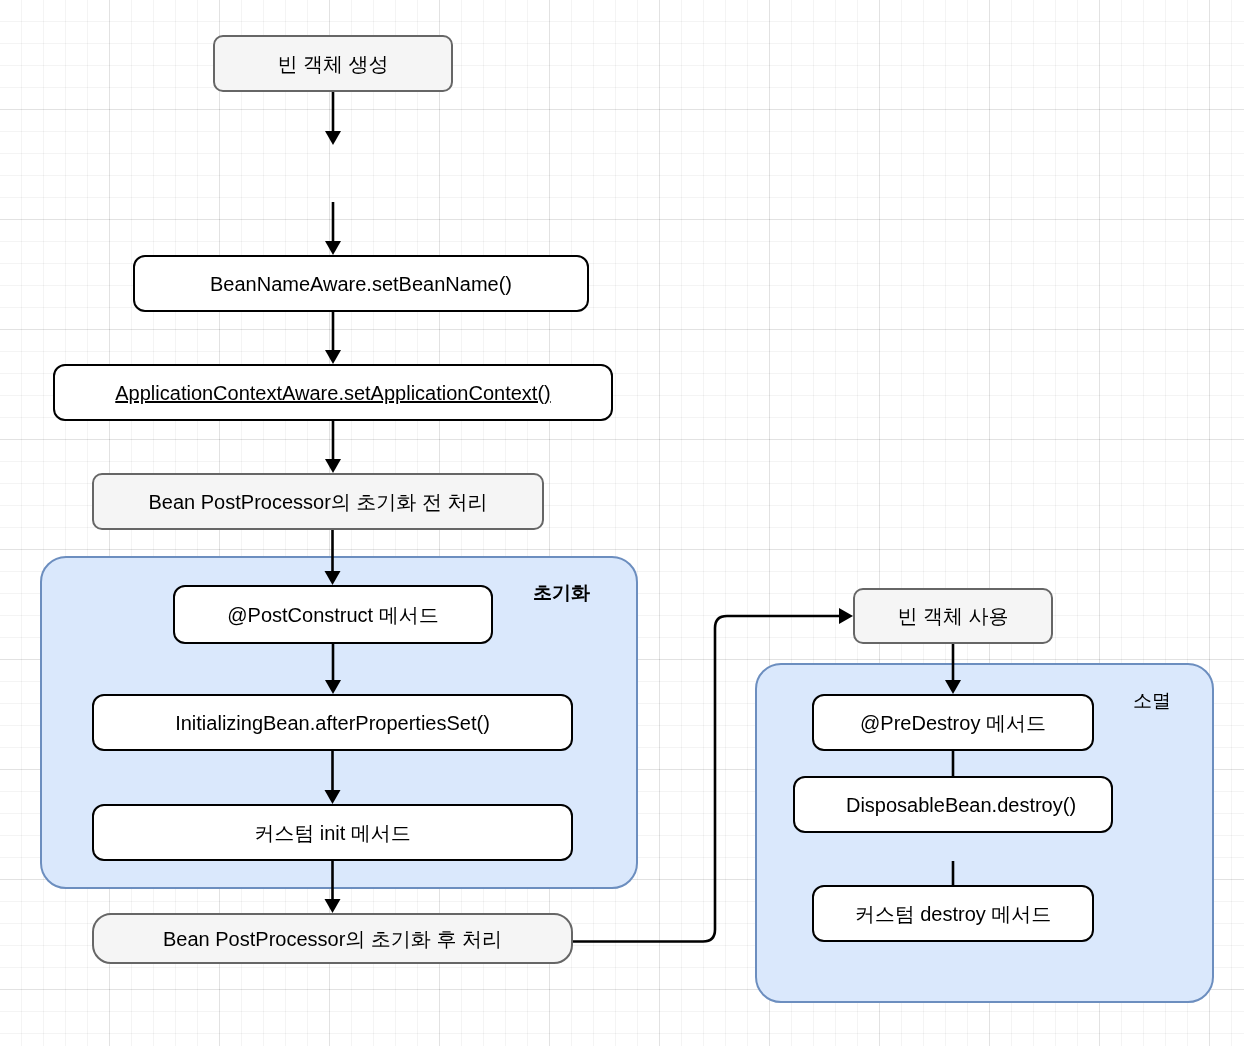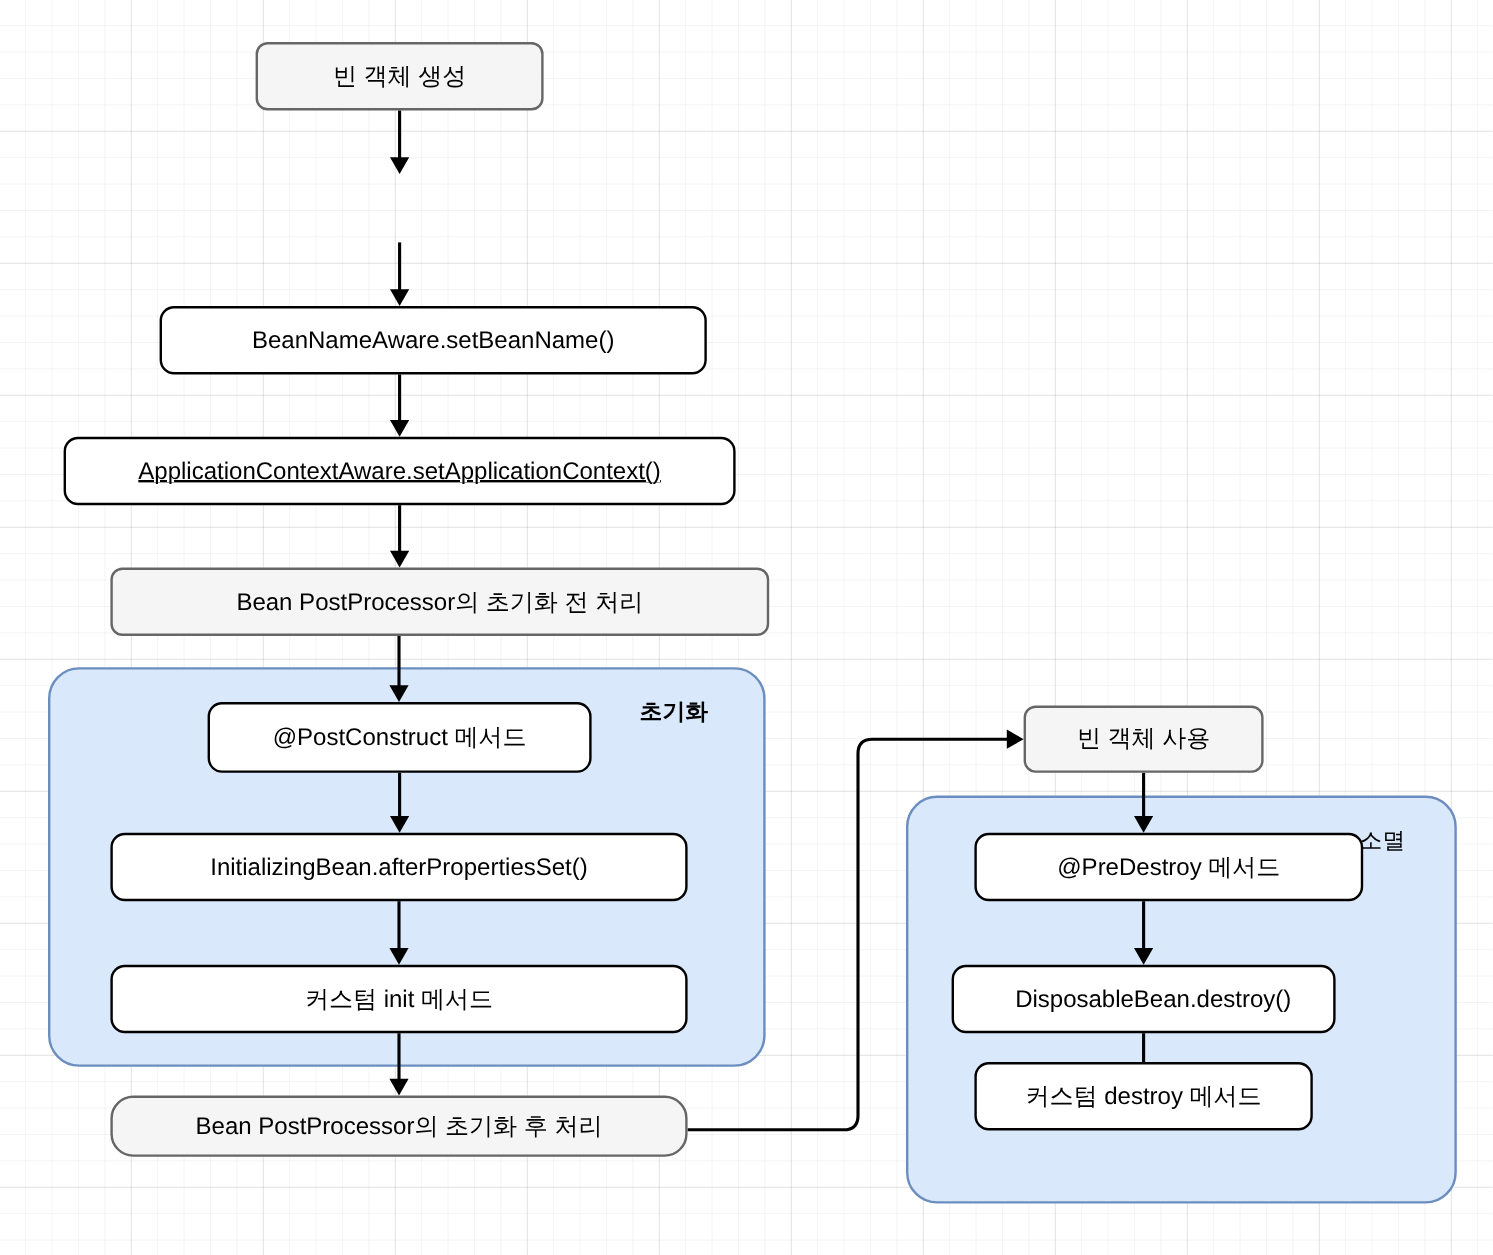--- a/index.html
+++ b/index.html
@@ -123,23 +123,23 @@
       <polygon points="945,680 961,680 953,694" class="head"></polygon>
       <path d="M 953 751 L 953 792"></path>
       <polygon points="945,790 961,790 953,804" class="head"></polygon>
       <path d="M 953 861 L 953 901"></path>
       <polygon points="945,899 961,899 953,913" class="head"></polygon>
     </svg>
 
   <div class="node gray" style="left: 213px; top: 35px; width: 240px; height: 57px;">빈 객체 생성</div>
   <div class="node white" style="left: 133px; top: 255px; width: 456px; height: 57px;">BeanNameAware.setBeanName()</div>
   <div class="node white" style="left: 53px; top: 364px; width: 560px; height: 57px; text-decoration: underline;">ApplicationContextAware.setApplicationContext()</div>
-  <div class="node gray" style="left: 92px; top: 473px; width: 549px; height: 57px;">Bean PostProcessor의 초기화 전 처리</div>
+  <div class="node gray" style="left: 92px; top: 473px; width: 452px; height: 57px;">Bean PostProcessor의 초기화 전 처리</div>
   <div class="node white" style="left: 173px; top: 585px; width: 320px; height: 59px;">@PostConstruct 메서드</div>
   <div class="node white" style="left: 92px; top: 694px; width: 481px; height: 57px;">InitializingBean.afterPropertiesSet()</div>
   <div class="node white" style="left: 92px; top: 804px; width: 481px; height: 57px;">커스텀 init 메서드</div>
   <div class="node gray" style="left: 92px; top: 913px; width: 481px; height: 51px; border-radius: 19px;">Bean PostProcessor의 초기화 후 처리</div>
   <div class="node gray" style="left: 853px; top: 588px; width: 200px; height: 56px;">빈 객체 사용</div>
-  <div class="node white" style="left: 812px; top: 694px; width: 324px; height: 57px;">@PreDestroy 메서드</div>
-  <div class="node white" style="left: 793px; top: 804px; width: 320px; height: 57px; padding-left: 16px;">DisposableBean.destroy()</div>
+  <div class="node white" style="left: 812px; top: 694px; width: 282px; height: 57px;">@PreDestroy 메서드</div>
+  <div class="node white" style="left: 793px; top: 776px; width: 320px; height: 57px; padding-left: 16px;">DisposableBean.destroy()</div>
   <div class="node white" style="left: 812px; top: 885px; width: 282px; height: 57px;">커스텀 destroy 메서드</div>
 
 </div>
 
 </body></html>

